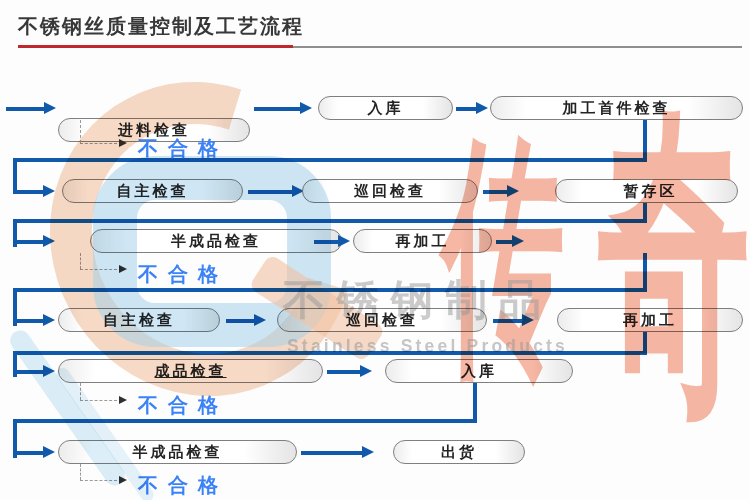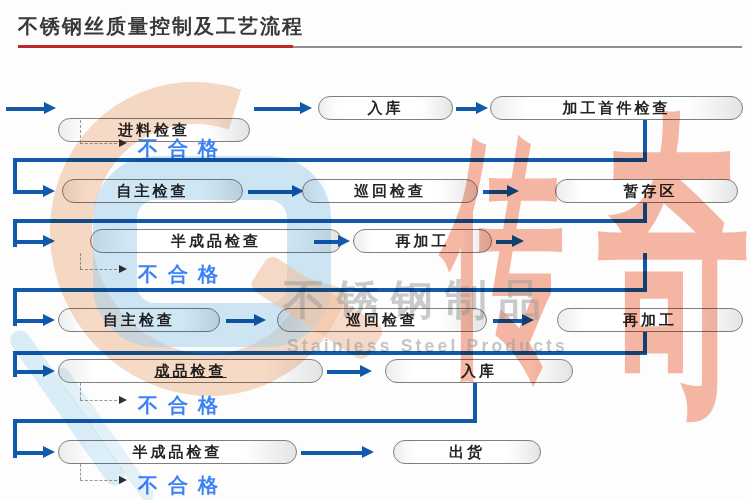--- a/index.html
+++ b/index.html
@@ -135,21 +135,21 @@
   <div class="fail-head" style="left:119px;top:396px;"></div>
   <div class="fail-text" style="left:138px;top:392px;">不合格</div>
 
   <div class="seg" style="left:473px;top:383px;width:4px;height:39px;"></div>
   <div class="seg" style="left:13px;top:419px;width:464px;height:4px;"></div>
   <div class="seg" style="left:13px;top:419px;width:4px;height:39px;"></div>
 
   <div class="harrow" style="left:13px;top:446px;width:42px;"></div>
   <div class="pill" style="left:58px;top:440px;width:239px;">半成品检查</div>
   <div class="harrow" style="left:301px;top:446px;width:73px;"></div>
-  <div class="pill" style="left:393px;top:440px;width:148px;">出货</div>
+  <div class="pill" style="left:393px;top:440px;width:132px;">出货</div>
 
   <div class="fail-v" style="left:80px;top:464px;height:16px;"></div>
   <div class="fail-h" style="left:80px;top:480px;width:37px;"></div>
   <div class="fail-head" style="left:119px;top:476px;"></div>
   <div class="fail-text" style="left:138px;top:472px;">不合格</div>
 
   <div class="watermark">
     <div class="wm-arc"></div>
     <div class="wm-square"></div>
     <div class="wm-tail"></div>

